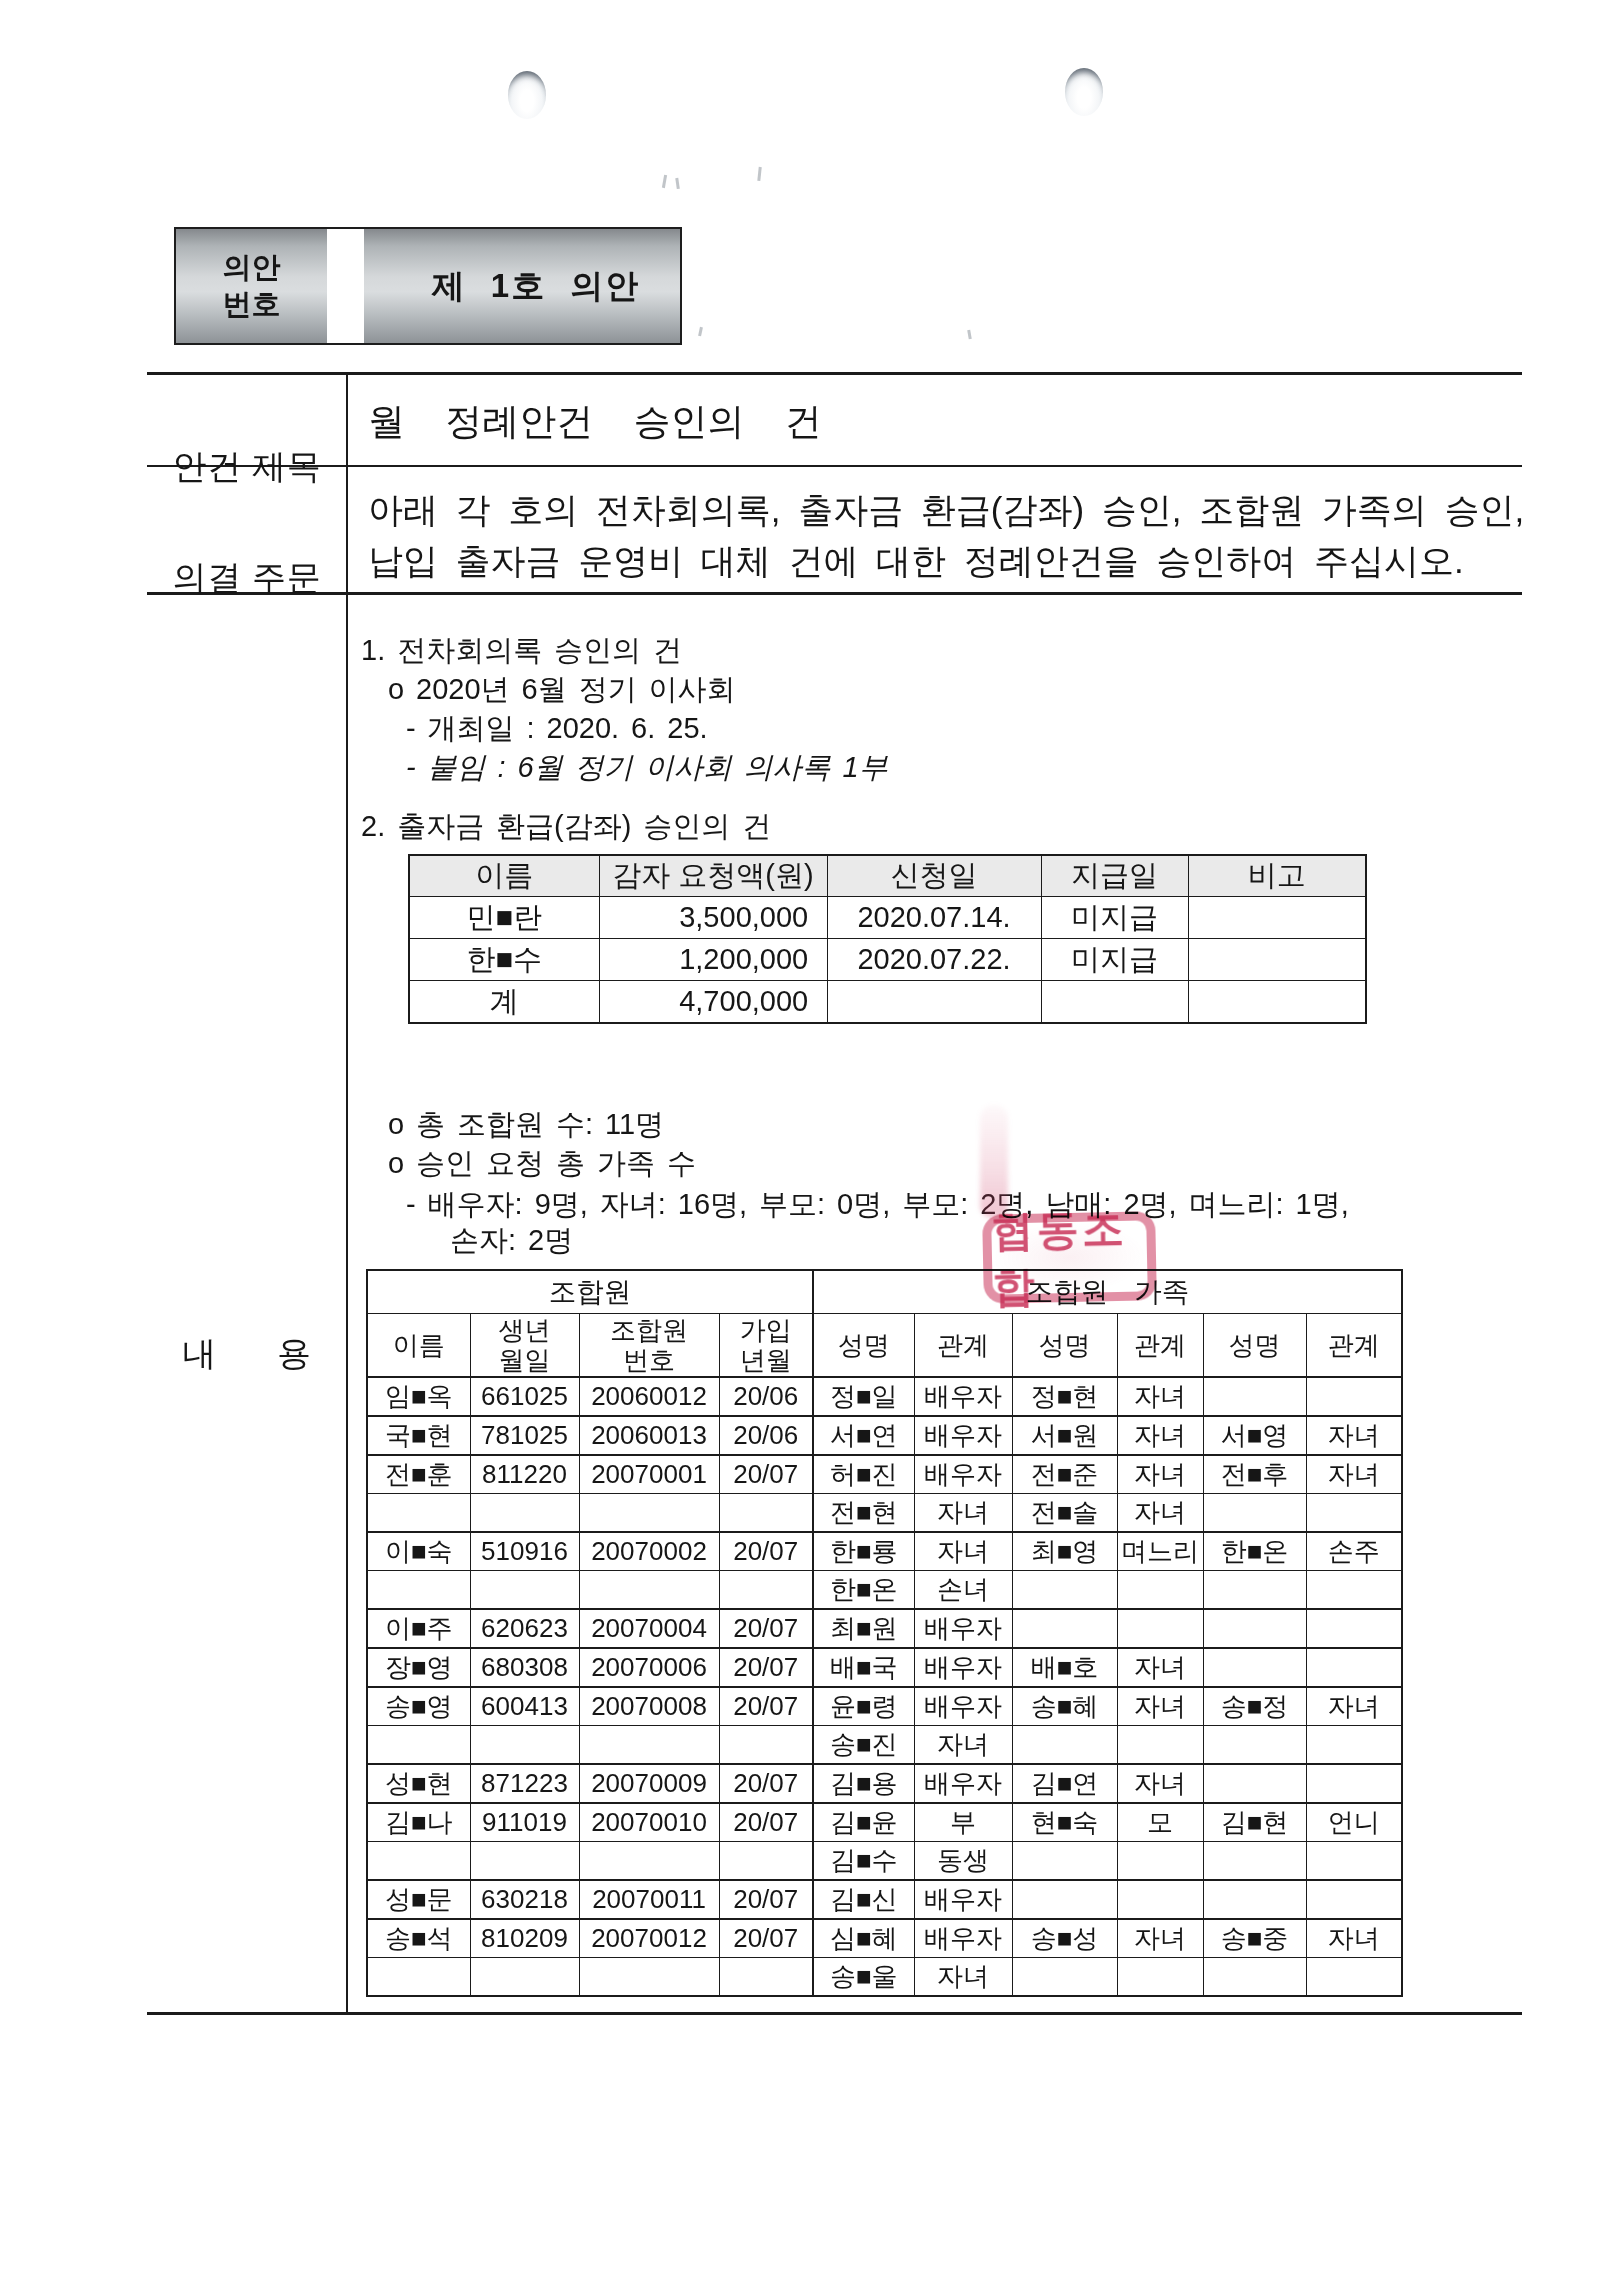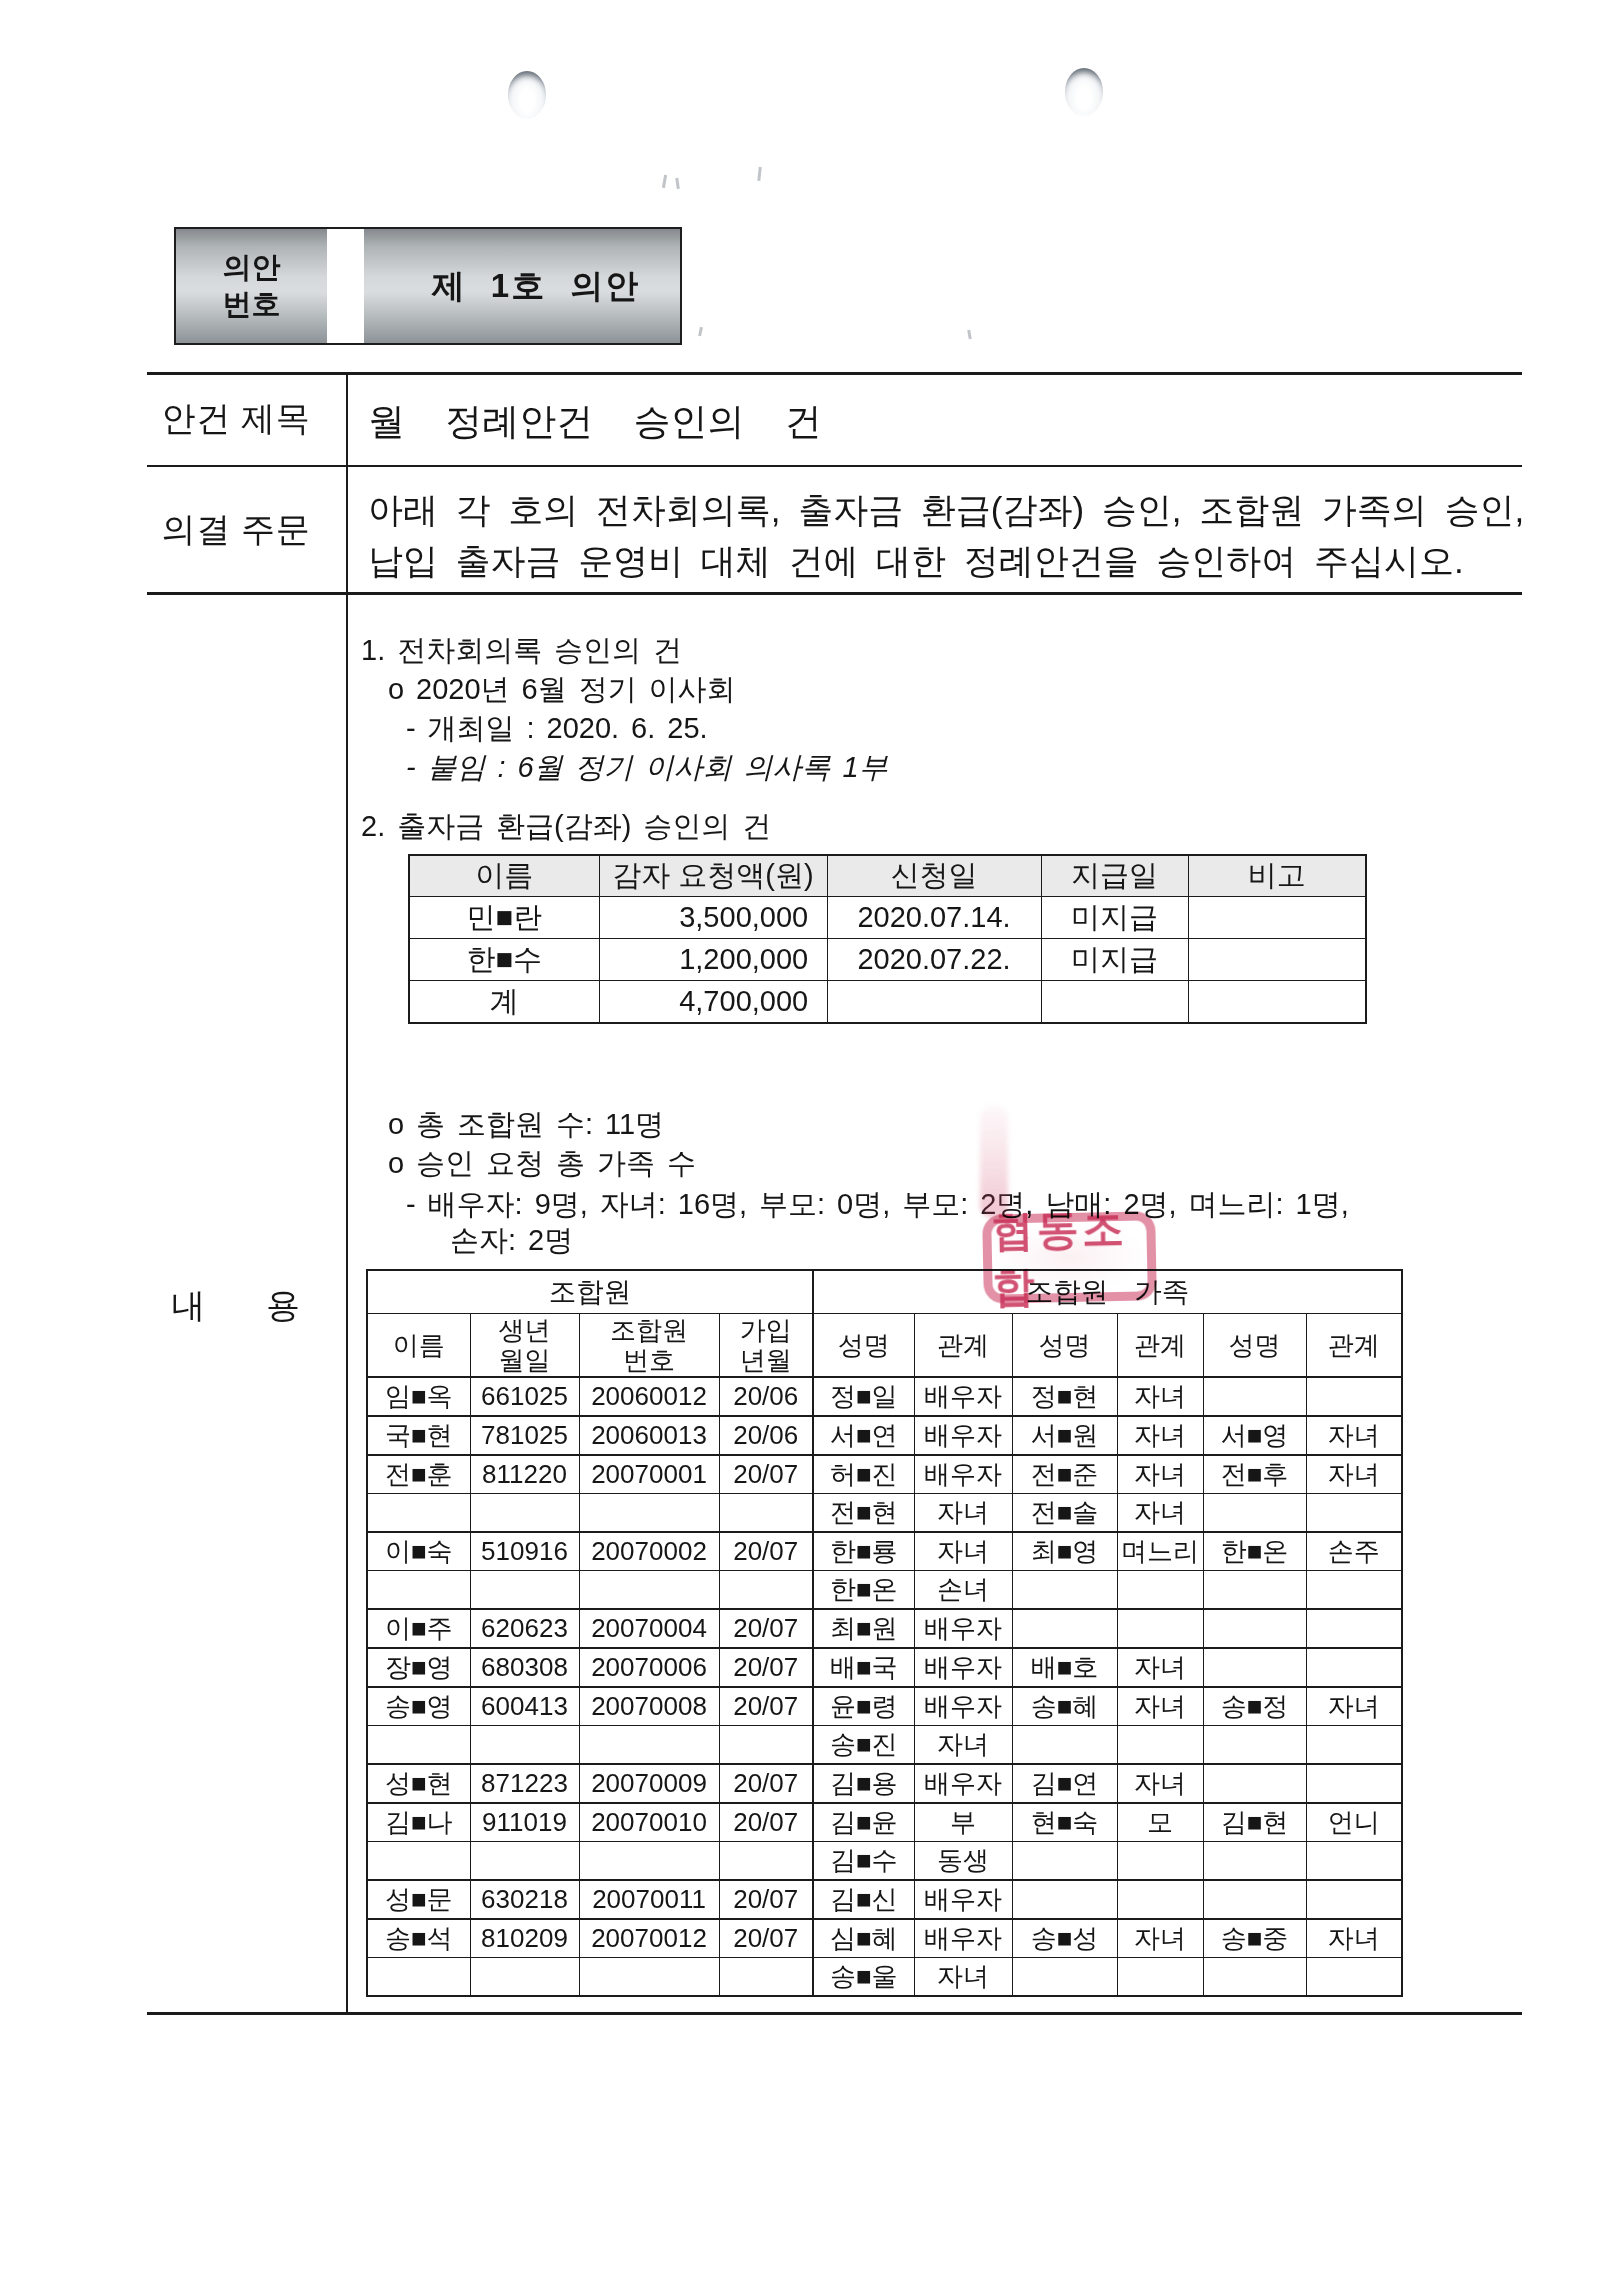--- a/index.html
+++ b/index.html
@@ -19,22 +19,22 @@
   .agenda-box .labelcell { width:151px; display:flex; align-items:center; justify-content:center;
                 text-align:center; font-size:29px; font-weight:700; line-height:37px; white-space:pre-line; }
   .agenda-box .strip { width:37px; background:#ffffff; }
   .agenda-box .titlecell { flex:1; display:flex; align-items:center; justify-content:center;
                 font-size:33px; font-weight:700; letter-spacing:2px; word-spacing:13px;margin-left:28px; }
 
   
   .hline, .vline { position:absolute; background:#1b1b1b; }
 
   
-  .row-label { position:absolute; left:136px; width:200px; display:flex; align-items:center;
-               justify-content:center; font-size:34px; letter-spacing:0.7px; }
+  .row-label { position:absolute; left:147px; width:200px; display:flex; align-items:center;
+               justify-content:center; font-size:34px; letter-spacing:0.7px;margin-top:48px; }
 
   .r-text { position:absolute; white-space:nowrap; }
 
   .cline { position:absolute; font-size:29px; line-height:34px; word-spacing:3.9px; white-space:nowrap; }
 
   
   .refund-wrap { position:absolute; left:408px; top:854px; }
   table.refund { border-collapse:collapse; table-layout:fixed; width:957px; border:2.6px solid #1b1b1b; }
   table.refund th, table.refund td { border:1.6px solid #1b1b1b; font-size:29px; font-weight:400;
       text-align:center; vertical-align:middle; overflow:hidden; padding:0; }

